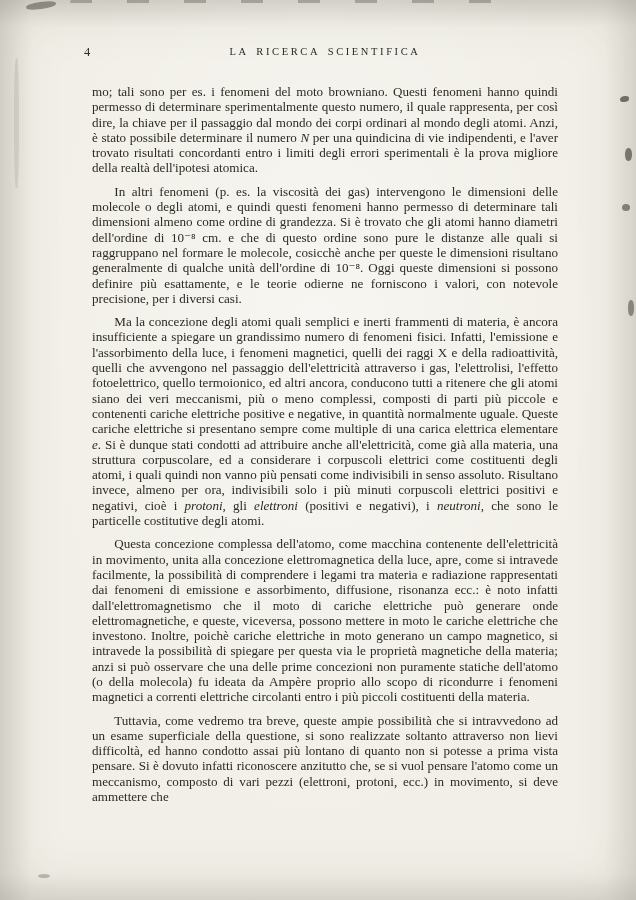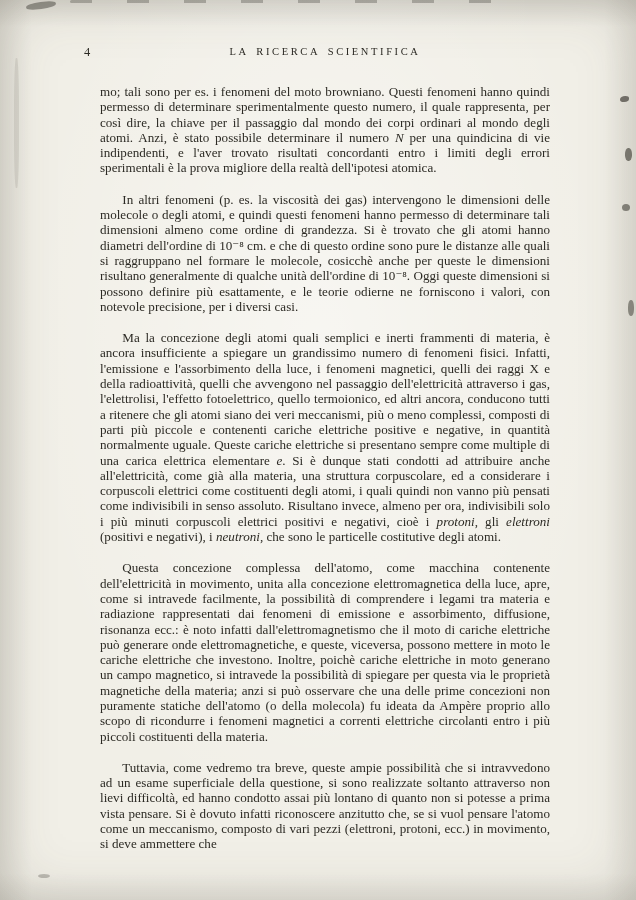--- a/index.html
+++ b/index.html
@@ -54,21 +54,21 @@
     text-align: center;
     font-size: 10.5px;
     letter-spacing: 2.6px;
     word-spacing: 3px;
   }
   .page-text {
     margin: 27px 70px 0 84px;
     color: var(--ink, #2c2a24);
   }
   .para {
-    margin: 16px;
+    margin: 8px;
     font-size: 13.1px;
     line-height: 15.3px;
     text-align: justify;
     text-justify: inter-word;
   }
   .para.indent { text-indent: 1.7em; }
   .it { font-style: italic; }
 </style>
 </head>
 <body>

